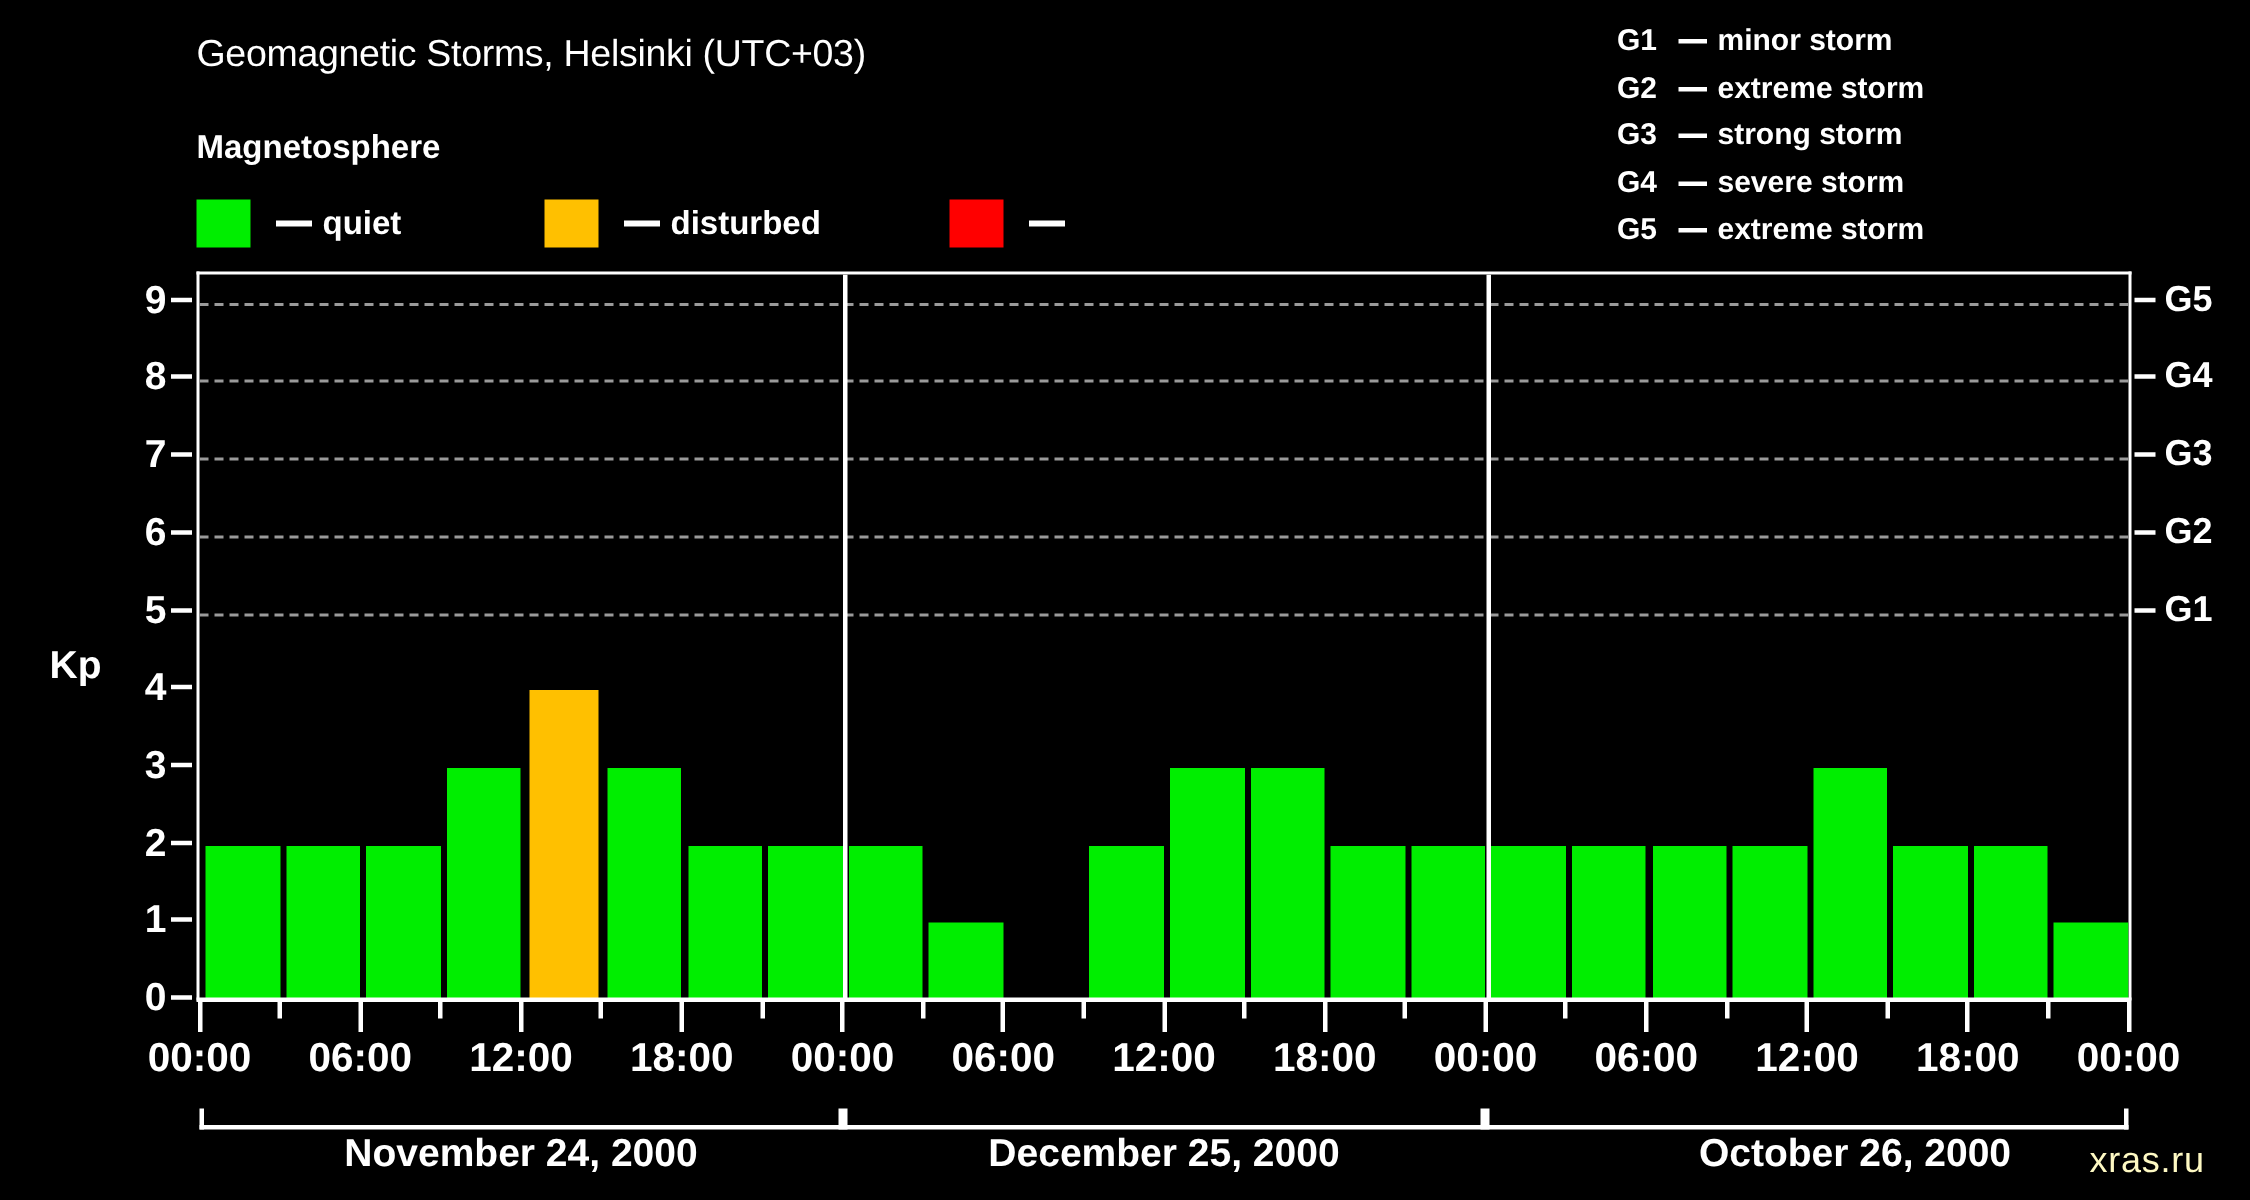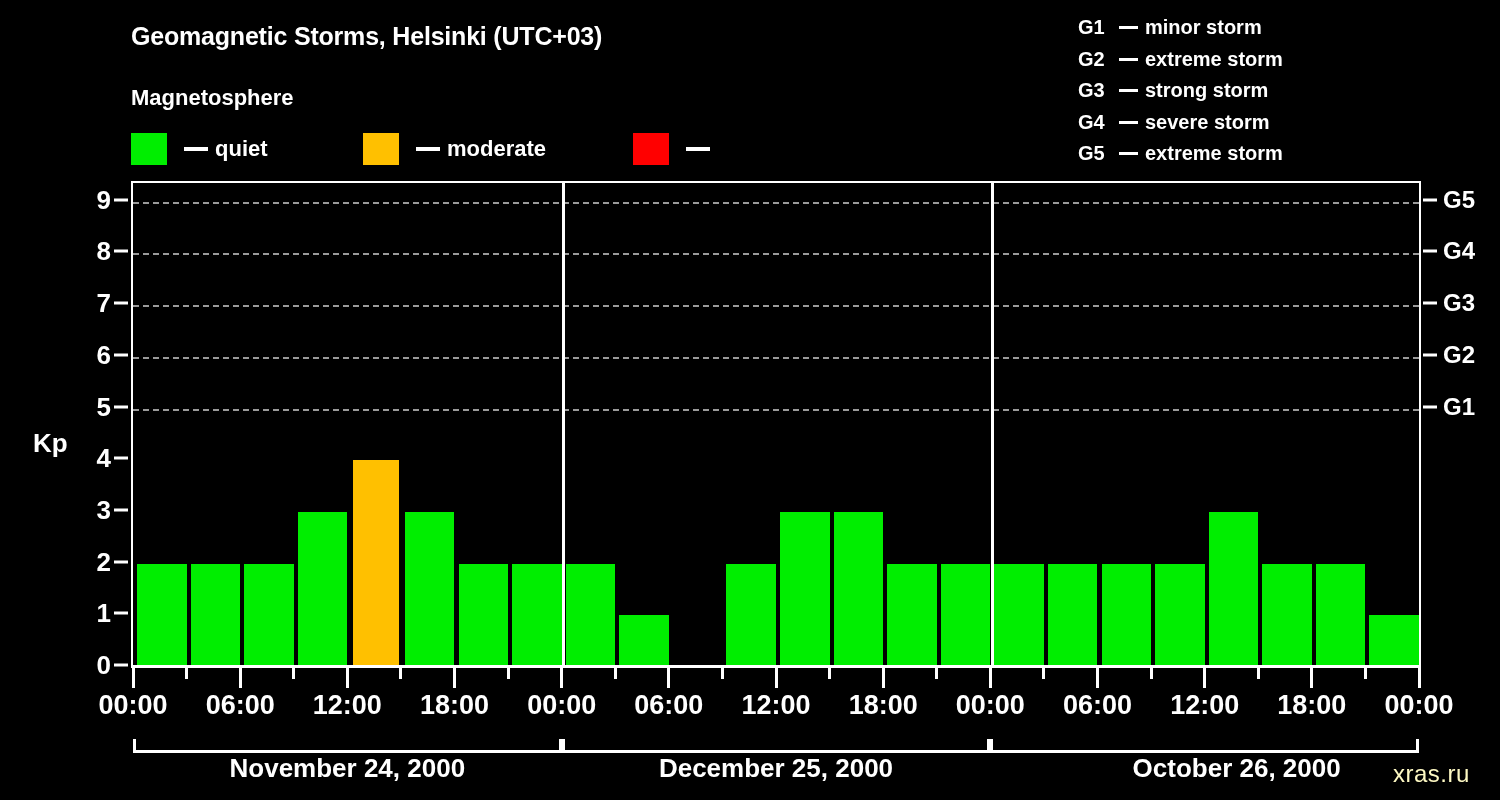--- a/index.html
+++ b/index.html
@@ -22,21 +22,21 @@
     height: 800px;
     background: #000000;
   }
 
   
   .chart-title {
     position: absolute;
     left: 131px;
     top: 22px;
     font-size: 25px;
-    font-weight: bold;
+    font-weight: normal;
     letter-spacing: -0.2px;
     white-space: nowrap;
   }
   .series-title {
     position: absolute;
     left: 131px;
     top: 85px;
     font-size: 22px;
     font-weight: bold;
     white-space: nowrap;
@@ -242,21 +242,21 @@
 
   <div class="legend" id="legend">
       <div class="legend-item" style="left: 0px;">
         <span class="legend-swatch" style="background: rgb(0, 238, 0);"></span>
         <span class="legend-dash"></span>
         <span class="legend-label">quiet</span>
       </div>
       <div class="legend-item" style="left: 232px;">
         <span class="legend-swatch" style="background: rgb(255, 192, 0);"></span>
         <span class="legend-dash"></span>
-        <span class="legend-label">moderate</span>
+        <span class="legend-label">disturbed</span>
       </div>
       <div class="legend-item" style="left: 502px;">
         <span class="legend-swatch" style="background: rgb(255, 0, 0);"></span>
         <span class="legend-dash"></span>
       </div>
     </div>
 
   <div class="gkey" id="gkey">
       <div class="gkey-row">
         <span class="gkey-code">G1</span>

